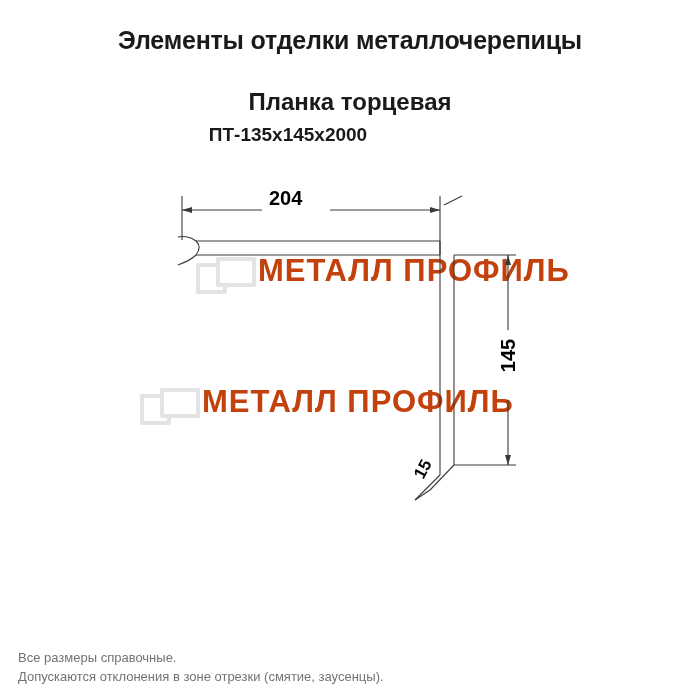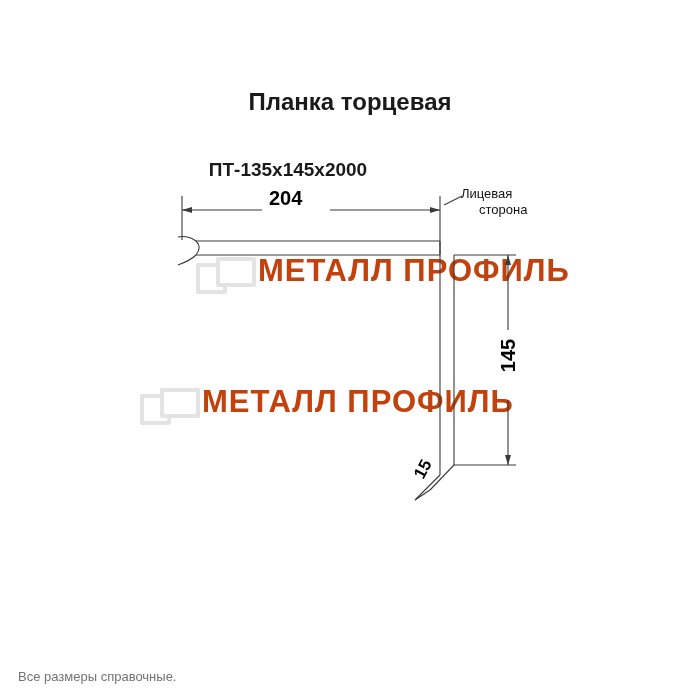--- a/index.html
+++ b/index.html
@@ -40,21 +40,20 @@
     font-weight: bold;
   }
   .code {
     position: absolute;
     top: 124px;
     left: 0;
     width: 576px;
     text-align: center;
     font-size: 19px;
     font-weight: bold;
-    margin-top: 35px;
   }
   .drawing {
     position: absolute;
     top: 0;
     left: 0;
     width: 700px;
     height: 700px;
   }
   .watermark {
     position: absolute;
@@ -147,20 +146,21 @@
     color: #000;
     transform: rotate(-62deg);
     transform-origin: left top;
   }
 </style>
 </head>
 <body>
 
 <div class="page">
 
+  <div class="title">Элементы отделки металлочерепицы</div>
   <div class="subtitle">Планка торцевая</div>
   <div class="code">ПТ-135х145х2000</div>
 
   <div class="watermark wm1">
     <span class="wm-logo">
       <span class="b1"></span><span class="b2"></span>
     </span><span>МЕТАЛЛ ПРОФИЛЬ</span>
   </div>
   <div class="watermark wm2">
     <span class="wm-logo">
@@ -200,22 +200,19 @@
       <path d="M508,465 L505,455 L511,455 Z" fill="#3a3a3a" stroke="none"></path>
 
       <line x1="444" y1="205" x2="462" y2="196"></line>
     </g>
   </svg>
 
   <div class="dim-135">204</div>
   <div class="dim-145">145</div>
   <div class="dim-15">15</div>
 
-  <div class="label-face" style="left:461px; top:186px;">
-    <span class="l1">Лицевая</span>
-    <span class="l2">сторона</span>
-  </div>
 
   <div class="footer">
     <div>Все размеры справочные.</div>
+    <div>Допускаются отклонения в зоне отрезки (смятие, заусенцы).</div>
   </div>
 
 </div>
 
 </body></html>

